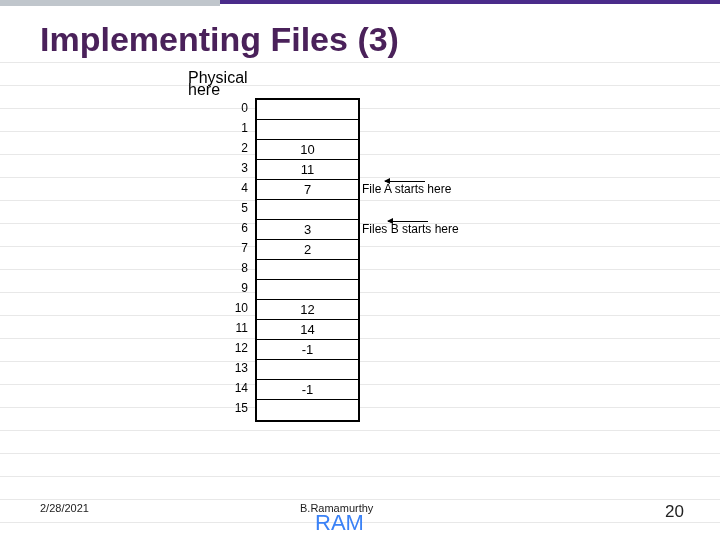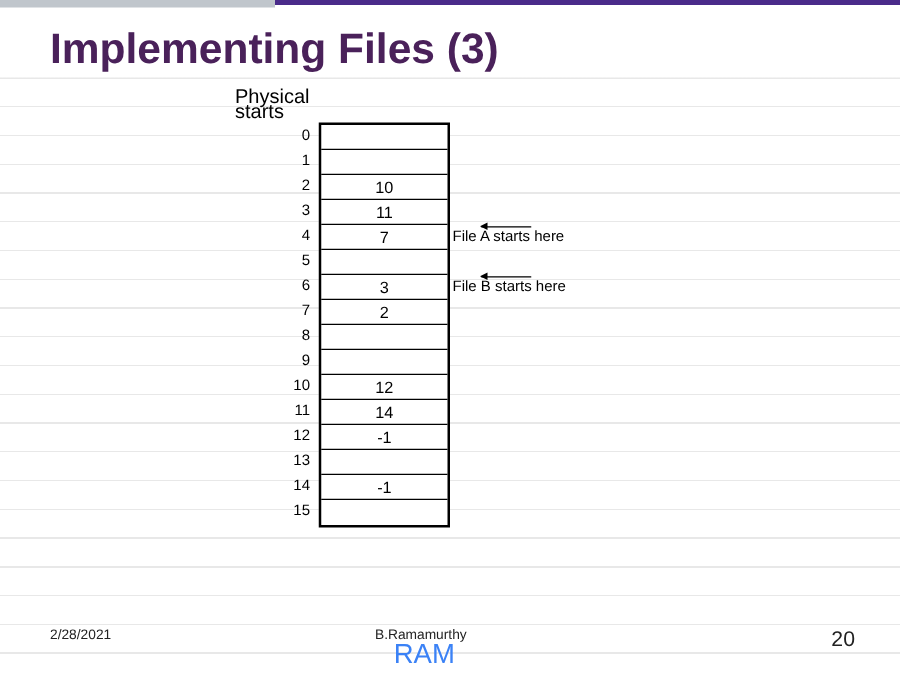--- a/index.html
+++ b/index.html
@@ -85,21 +85,21 @@
     <div class="gray"></div>
       <div class="rest"></div>
   </div>
   <div class="notebook-lines"></div>
 
   <h1 class="title">Implementing Files (3)</h1>
 
   <div class="figure">
     <div class="col-header">
       <span>Physical</span><br>
-      <span>starts</span>
+      <span>here</span>
     </div>
 
     <div class="row-labels">
       <span>0</span>
       <span>1</span>
       <span>2</span>
       <span>3</span>
       <span>4</span>
       <span>5</span>
       <span>6</span>
@@ -132,21 +132,21 @@
       <div class="row">-1</div>
       <div class="row"></div>
     </div>
 
     <div class="annot" style="left:162px; top:103px;">
       <span class="arrow"></span>
       <span>File A starts here</span>
     </div>
     <div class="annot" style="left:162px; top:143px;">
       <span class="arrow"></span>
-      <span>File B starts here</span>
+      <span>Files B starts here</span>
     </div>
   </div>
 
   <div class="caption-line2">RAM</div>
 
   <div class="footer-date">2/28/2021</div>
   <div class="footer-author">B.Ramamurthy</div>
   <div class="footer-page">20</div>
 </div>
 

